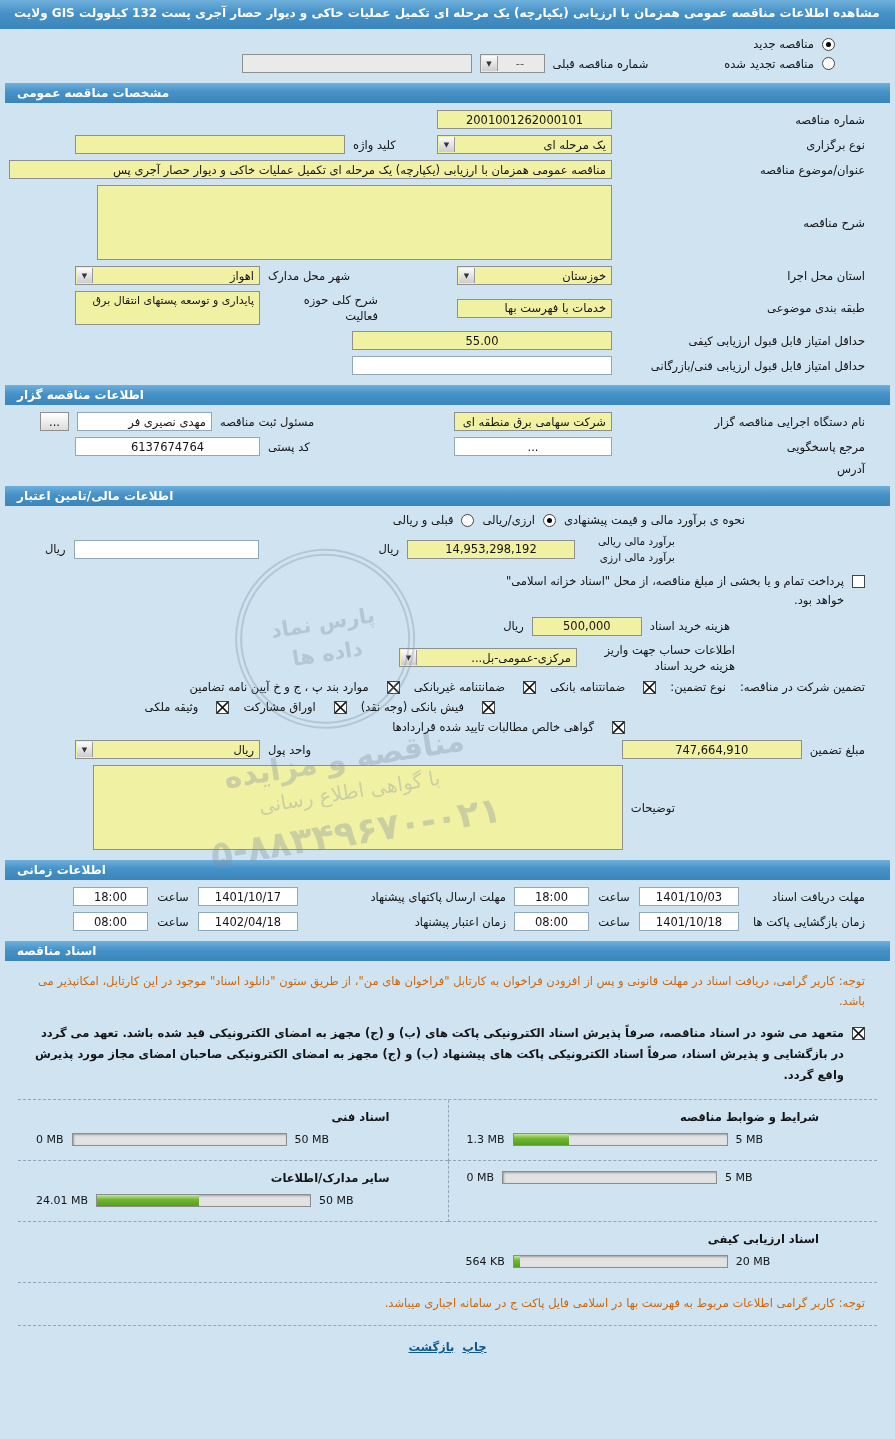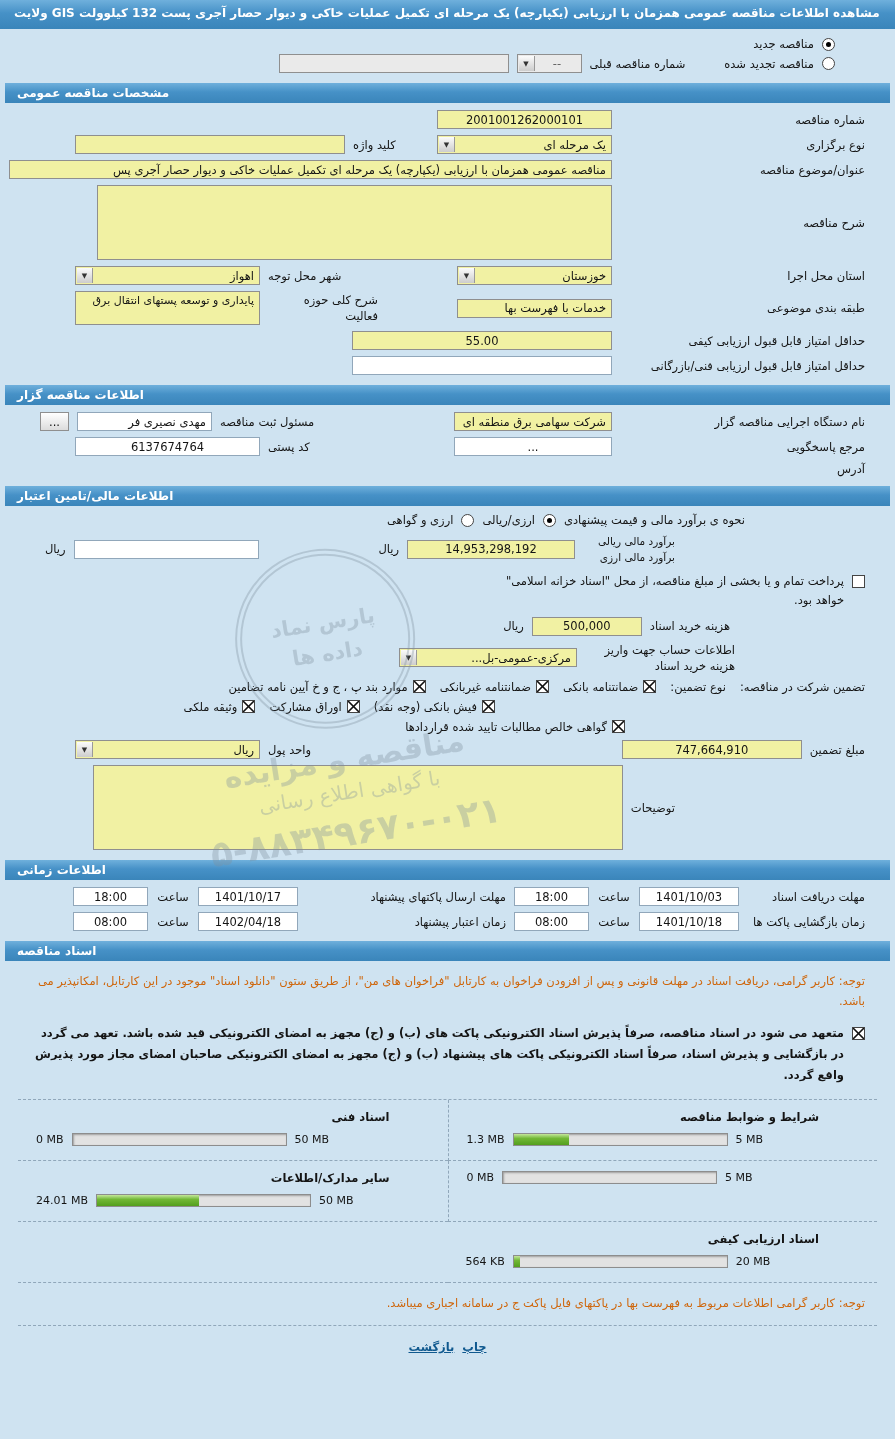--- a/index.html
+++ b/index.html
@@ -19,21 +19,21 @@
 .num{direction:ltr;unicode-bidi:embed}
 .sel{position:relative;padding-left:21px}
 .arr{position:absolute;left:1px;top:1px;bottom:1px;width:16px;background:linear-gradient(180deg,#fbfbfb,#cdcdcd);border-right:1px solid #999;display:flex;align-items:center;justify-content:center;font-size:7px;color:#333}
 .ta{background:#f1f1a3;border:1px solid #8f8f8f;flex:none}
 .spacer{flex:1}
 .radio{flex:none;width:13px;height:13px;border:1px solid #444;border-radius:50%;background:#fff;position:relative}
 .radio.on::after{content:"";position:absolute;inset:3px;border-radius:50%;background:#000}
 .cb{flex:none;width:13px;height:13px;border:1px solid #444;background:#fff}
 .cb.on{background:linear-gradient(45deg,transparent 43%,#111 47%,#111 53%,transparent 57%),
         linear-gradient(135deg,transparent 43%,#111 47%,#111 53%,transparent 57%),#fff}
-.cbitem{display:flex;gap:5px}
+.cbitem{display:flex;align-items:center;gap:18px}
 .btn{flex:none;height:19px;padding:0 8px;background:linear-gradient(#fff,#dcdcdc);border:1px solid #8f8f8f;display:flex;align-items:center;justify-content:center;cursor:pointer}
 .labelstack{flex:none;width:92px;font-size:10.5px;line-height:1.55;text-align:right}
 .notice{color:#cf660b;margin:10px 30px;line-height:1.75;position:relative;z-index:2;text-align:right}
 .commit{display:flex;align-items:flex-start;gap:8px;margin:12px 30px 10px;font-weight:bold;line-height:1.8;position:relative;z-index:2}
 .commit .cb{margin-top:4px}
 .ugrid{display:grid;grid-template-columns:1fr 1fr;margin:14px 18px 0;border-top:1px dashed #90a7ba;position:relative;z-index:2}
 .ucell{padding:10px 30px 14px 18px;border-bottom:1px dashed #90a7ba}
 .rcol{border-left:1px dashed #90a7ba}
 .utitle{font-weight:bold;margin-bottom:9px;padding-right:28px;text-align:right}
 .ubar{direction:ltr;display:flex;align-items:center;gap:8px}
@@ -54,21 +54,21 @@
 
 <div class="bluebar titlebar">مشاهده اطلاعات مناقصه عمومی همزمان با ارزیابی (یکپارچه) یک مرحله ای تکمیل عملیات خاکی و دیوار حصار آجری پست 132 کیلوولت GIS ولایت</div>
 
 <div class="row" style="margin:8px 60px 2px 30px">
   <span class="radio on"></span>
   <span class="lbl">مناقصه جدید</span>
 </div>
 <div class="row" style="margin:3px 60px 6px 30px">
   <span class="radio"></span>
   <span class="lbl">مناقصه تجدید شده</span>
-  <span class="lbl" style="margin-right:31px">شماره مناقصه قبلی</span>
+  <span class="lbl" style="margin-right:68px">شماره مناقصه قبلی</span>
   <span class="inp gray sel c" style="width:65px">
     <span>--</span>
     <span class="arr">▼</span>
   </span>
   <span class="inp gray" style="width:230px"></span>
 </div>
 
 <div class="bluebar hdr">مشخصات مناقصه عمومی</div>
 
 <div class="row">
@@ -97,21 +97,21 @@
   <div class="ta" style="width:515px;height:75px"></div>
 </div>
 
 <div class="row" style="margin-left:75px">
   <span class="lbl lblcol">استان محل اجرا</span>
   <span class="inp sel" style="width:155px">
     <span>خوزستان</span>
     <span class="arr">▼</span>
   </span>
   <span class="spacer"></span>
-  <span class="lbl">شهر محل توجه</span>
+  <span class="lbl">شهر محل مدارک</span>
   <span class="inp sel" style="width:185px">
     <span>اهواز</span>
     <span class="arr">▼</span>
   </span>
 </div>
 
 <div class="row" style="margin-left:75px">
   <span class="lbl lblcol">طبقه بندی موضوعی</span>
   <span class="inp" style="width:155px">خدمات با فهرست بها</span>
   <span class="spacer"></span>
@@ -152,21 +152,21 @@
   <span class="lbl lblcol">آدرس</span>
 </div>
 
 <div class="bluebar hdr">اطلاعات مالی/تامین اعتبار</div>
 
 <div class="row" style="margin-right:150px">
   <span class="lbl">نحوه ی برآورد مالی و قیمت پیشنهادی</span>
   <span class="radio on"></span>
   <span class="lbl">ارزی/ریالی</span>
   <span class="radio"></span>
-  <span class="lbl">ارزی و گواهی</span>
+  <span class="lbl">قبلی و ریالی</span>
 </div>
 
 <div class="row" style="margin-right:220px;margin-left:45px">
   <span class="labelstack">
     <div>برآورد مالی ریالی</div>
     <div>برآورد مالی ارزی</div>
   </span>
   <span class="inp c num" style="width:168px">14,953,298,192</span>
   <span class="lbl">ریال</span>
   <span class="spacer"></span>
@@ -327,21 +327,21 @@
       <span class="usize">564 KB</span>
       <span class="track">
           <span class="fillbar" style="width: 3%;"></span>
         </span>
       <span class="usize">20 MB</span>
     </div>
   </div>
   <div class="ucell"></div>
 </div>
 
-<div class="notice">توجه: کاربر گرامی اطلاعات مربوط به فهرست بها در پاکتهای فایل پاکت ج در سامانه اجباری میباشد.</div>
+<div class="notice">توجه: کاربر گرامی اطلاعات مربوط به فهرست بها در اسلامی فایل پاکت ج در سامانه اجباری میباشد.</div>
 
 <div class="dashed"></div>
 
 <div class="links">
   <span class="link">چاپ</span>
   <span class="link">بازگشت</span>
 </div>
 
 <div class="watermark">
   <div class="wmcircle">

